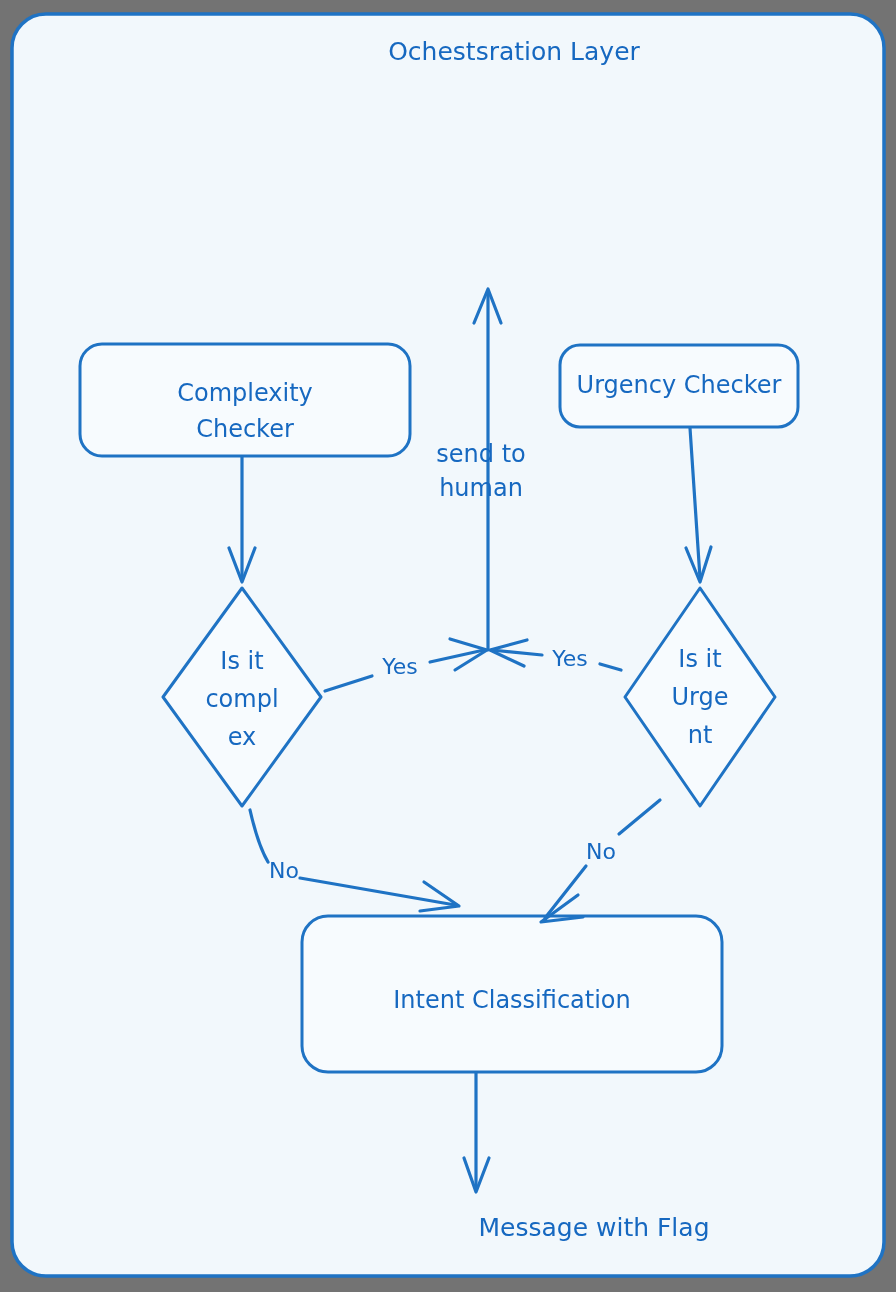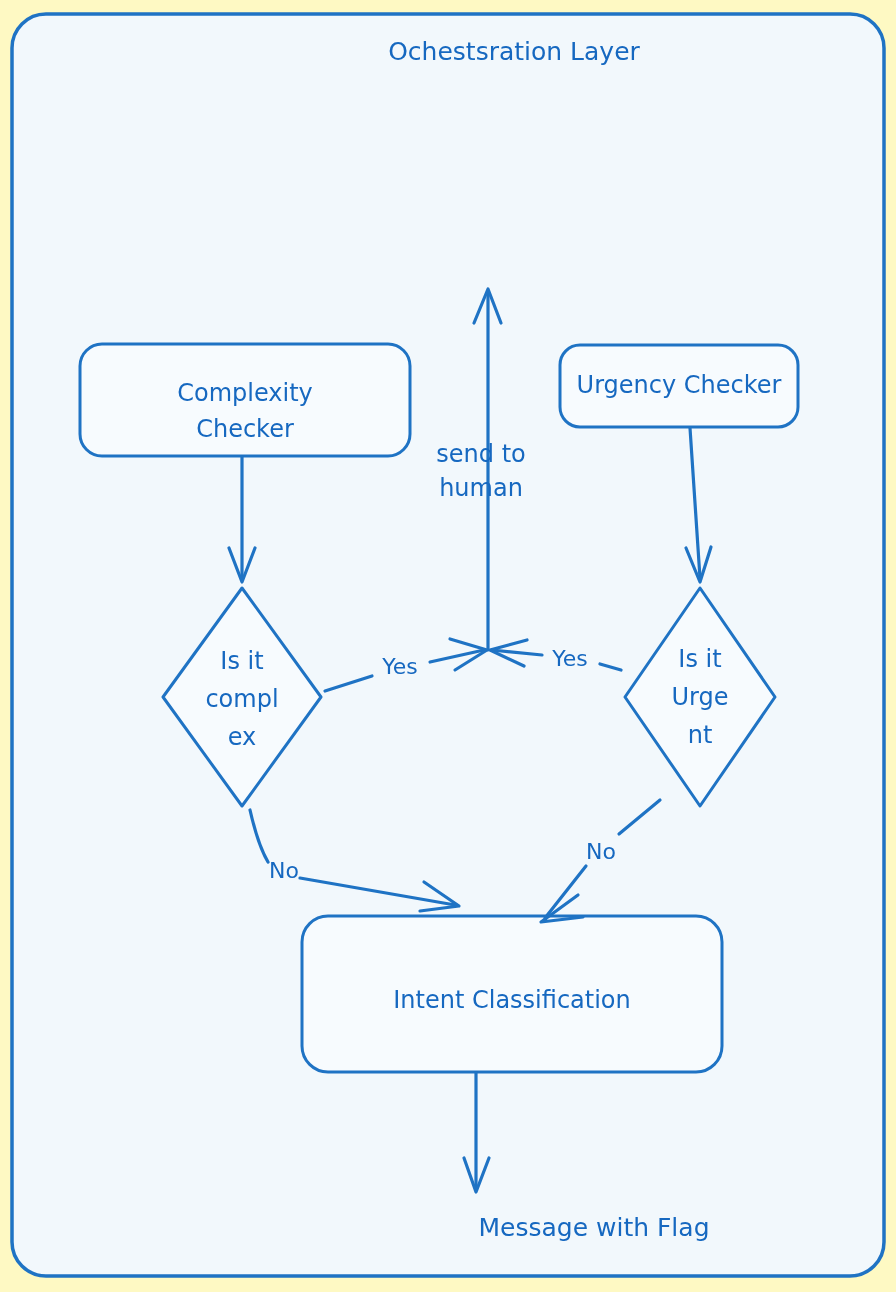--- a/index.html
+++ b/index.html
@@ -5,21 +5,21 @@
 <style>
   html, body {
     margin: 0;
     padding: 0;
     background: #f2f8fc;
   }
   #canvas {
     position: relative;
     width: 896px;
     height: 1292px;
-    background: #fef9c3;
+    background: #737373;
     overflow: hidden;
     font-family: "DejaVu Sans", sans-serif;
   }
   #canvas svg {
     position: absolute;
     top: 0;
     left: 0;
     width: 896px;
     height: 1292px;
   }

